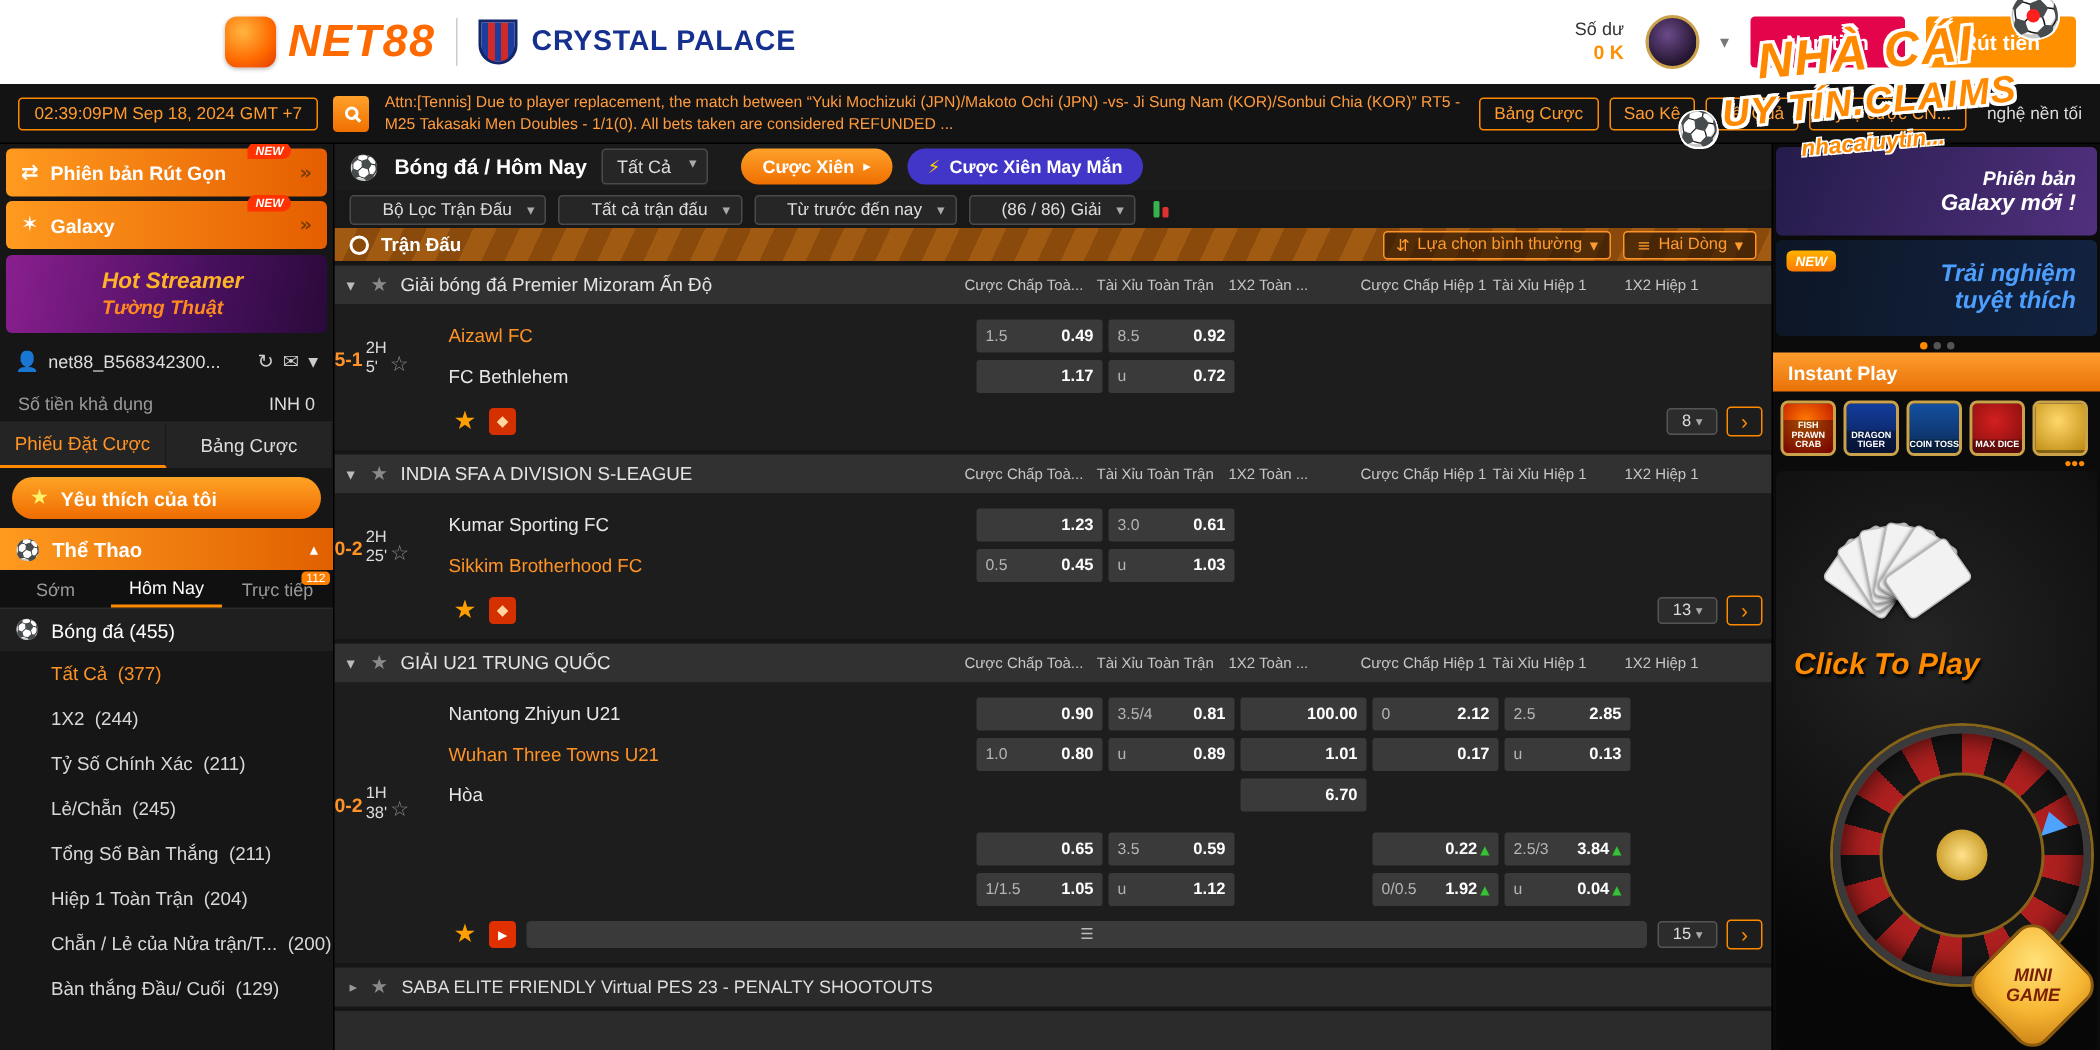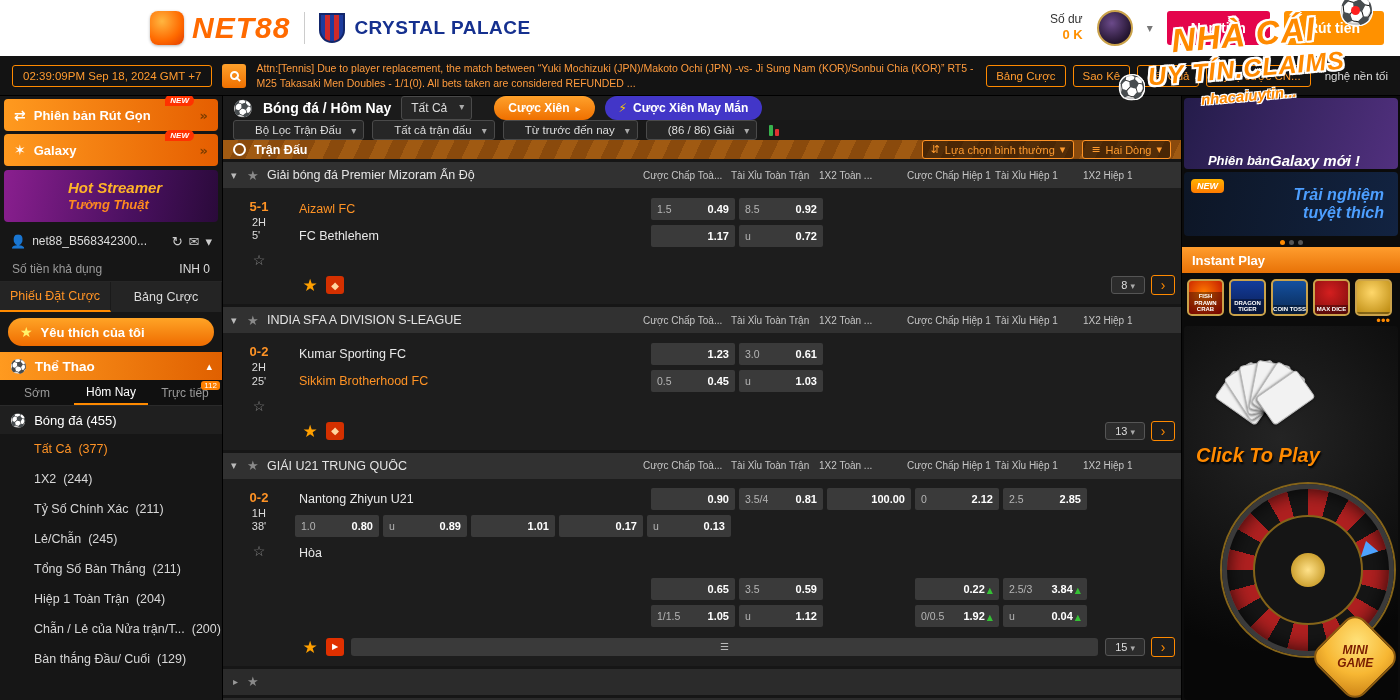--- a/index.html
+++ b/index.html
@@ -94,21 +94,21 @@
   .mb-pill{display:flex;align-items:center;gap:5px;background:rgba(20,10,0,.55);border:1px solid #ff9325;color:#ff9b2f;font-size:11px;padding:2px 8px;border-radius:3px;cursor:pointer;white-space:nowrap;}
 
   .league-head{height:26px;background:#313131;display:flex;align-items:center;padding:0 8px;margin-top:3px;cursor:pointer;}
   .lh-chev{color:#bbb;width:16px;font-size:11px;}
   .lh-star{color:#8a8a8a;width:20px;font-size:13px;}
   .lh-name{color:#e4e4e4;font-size:12.5px;white-space:nowrap;overflow:hidden;flex:1;}
   .col-heads{display:grid;grid-template-columns:repeat(6,84px);gap:4px;margin-left:8px;margin-right:6px;}
   .col-head{font-size:10px;color:#c6c6c6;white-space:nowrap;overflow:hidden;}
 
   .match{display:flex;background:#1d1d1d;padding:7px 0 4px;}
-  .m-score{width:72px;display:flex;flex-direction:column;align-items:center;gap:2px;padding-top:4px;}
+  .m-score{width:72px;display:flex;flex-direction:row;align-items:center;gap:2px;padding-top:4px;}
   .m-score .score{color:#ff9325;font-weight:bold;font-size:13px;}
   .m-score .per{color:#ddd;font-size:11px;line-height:1.2;text-align:left;}
   .m-score .fav{color:#8a8a8a;font-size:14px;margin-top:8px;cursor:pointer;}
   .m-lines{flex:1;}
   .m-line{display:flex;align-items:center;height:27px;}
   .m-line.gap{margin-top:9px;}
   .team{flex:1;font-size:12.5px;color:#e8e8e8;padding-left:4px;white-space:nowrap;overflow:hidden;cursor:pointer;}
   .team.hl{color:#ff9325;}
   .odds-grid{display:grid;grid-template-columns:repeat(6,84px);gap:4px;margin-right:6px;}
   .odds-cell{height:22px;background:#3a3a3a;border-radius:2px;display:flex;align-items:center;justify-content:space-between;padding:0 6px;cursor:pointer;}
@@ -126,21 +126,21 @@
   .page-sel{margin-left:auto;background:#2c2c2c;border:1px solid #555;color:#ddd;font-size:11px;padding:2px 9px;border-radius:3px;cursor:pointer;}
   .page-sel .dd-ar{font-style:normal;color:#aaa;font-size:9px;}
   .next-btn{width:24px;height:20px;margin-left:6px;border:1px solid #ff8a00;color:#ff8a00;background:#1d1d1d;border-radius:3px;font-size:14px;line-height:1;cursor:pointer;padding:0;}
 
   .collapsed{height:26px;background:#2b2b2b;margin-top:3px;display:flex;align-items:center;gap:9px;padding:0 10px;color:#ddd;font-size:12px;cursor:pointer;}
   .collapsed .chev{color:#999;font-size:10px;}
   .collapsed .star{color:#8a8a8a;font-size:13px;}
 
   
   .rightbar{width:218px;background:#0b0b0b;position:relative;display:flex;flex-direction:column;}
-  .rb-banner1{height:71px;margin:2px 2px 0;border-radius:4px;background:linear-gradient(110deg,#241c4a,#51307e);display:flex;flex-direction:row;justify-content:center;align-items:flex-end;padding-right:14px;cursor:pointer;}
+  .rb-banner1{height:59px;margin:2px 2px 0;border-radius:4px;background:linear-gradient(110deg,#241c4a,#51307e);display:flex;flex-direction:column;justify-content:center;align-items:flex-end;padding-right:14px;cursor:pointer;}
   .rb-banner1 .b1a{color:#fff;font-size:13px;font-style:italic;font-weight:bold;line-height:1.2;}
   .rb-banner1 .b1b{color:#fff;font-size:15px;font-style:italic;font-weight:800;}
   .rb-banner2{height:64px;margin:3px 2px 0;border-radius:4px;background:linear-gradient(100deg,#0d1626,#122341);position:relative;display:flex;flex-direction:column;justify-content:center;align-items:flex-end;padding-right:14px;cursor:pointer;}
   .rb-banner2 .new{position:absolute;left:7px;top:7px;background:linear-gradient(#ffb200,#ff7a00);color:#fff;font-size:9px;font-weight:bold;font-style:italic;padding:2px 6px;border-radius:4px;}
   .rb-banner2 .b2a{color:#4d9fff;font-size:16px;font-weight:800;font-style:italic;line-height:1.15;}
   .rb-banner2 .b2b{color:#4d9fff;font-size:16px;font-weight:800;font-style:italic;}
   .rb-dots{display:flex;gap:4px;justify-content:center;margin:4px 0 2px;}
   .dot{width:5px;height:5px;border-radius:50%;background:#555;}
   .dot.on{background:#ff8a00;}
   .instant{height:26px;background:linear-gradient(#ff9d2e,#e87207);color:#fff;font-weight:bold;font-size:13px;display:flex;align-items:center;padding:0 10px;}
@@ -494,20 +494,21 @@
                       <span class="o-val">2.12</span>
                     </div>
                     <div class="odds-cell">
                       <span class="o-label">2.5</span>
                       <span class="o-val">2.85</span>
                     </div>
                     <div class="odds-empty"></div>
                   </div>
                 </div>
                 <div class="m-line">
+                  <span class="team hl">Wuhan Three Towns U21</span>
                   <div class="odds-grid">
                     <div class="odds-cell">
                       <span class="o-label">1.0</span>
                       <span class="o-val">0.80</span>
                     </div>
                     <div class="odds-cell">
                       <span class="o-label">u</span>
                       <span class="o-val">0.89</span>
                     </div>
                     <div class="odds-cell">
@@ -520,20 +521,31 @@
                     </div>
                     <div class="odds-cell">
                       <span class="o-label">u</span>
                       <span class="o-val">0.13</span>
                     </div>
                     <div class="odds-empty"></div>
                   </div>
                 </div>
                 <div class="m-line">
                   <span class="team">Hòa</span>
+                  <div class="odds-grid">
+                    <div class="odds-empty"></div>
+                    <div class="odds-empty"></div>
+                    <div class="odds-cell">
+                      <span class="o-label"></span>
+                      <span class="o-val">6.70</span>
+                    </div>
+                    <div class="odds-empty"></div>
+                    <div class="odds-empty"></div>
+                    <div class="odds-empty"></div>
+                  </div>
                 </div>
                 <div class="m-line gap">
                   <span class="team"></span>
                   <div class="odds-grid">
                     <div class="odds-cell">
                       <span class="o-label"></span>
                       <span class="o-val">0.65</span>
                     </div>
                     <div class="odds-cell">
                       <span class="o-label">3.5</span>
@@ -582,20 +594,21 @@
               <span class="fi menu icon">☰</span>
         <span class="page-sel">15 <i class="dd-ar icon">▾</i></span>
         <button class="next-btn">›</button>
       </div>
     </div>
         </div>
       <div id="collapsed-leagues">
     <div class="collapsed">
       <span class="chev icon">▸</span>
       <span class="star icon">★</span>
+      <span>SABA ELITE FRIENDLY Virtual PES 23 - PENALTY SHOOTOUTS</span>
     </div>
     <div class="collapsed">
       
       
       
     </div>
     </div>
     </section>
 
     <aside class="rightbar">

